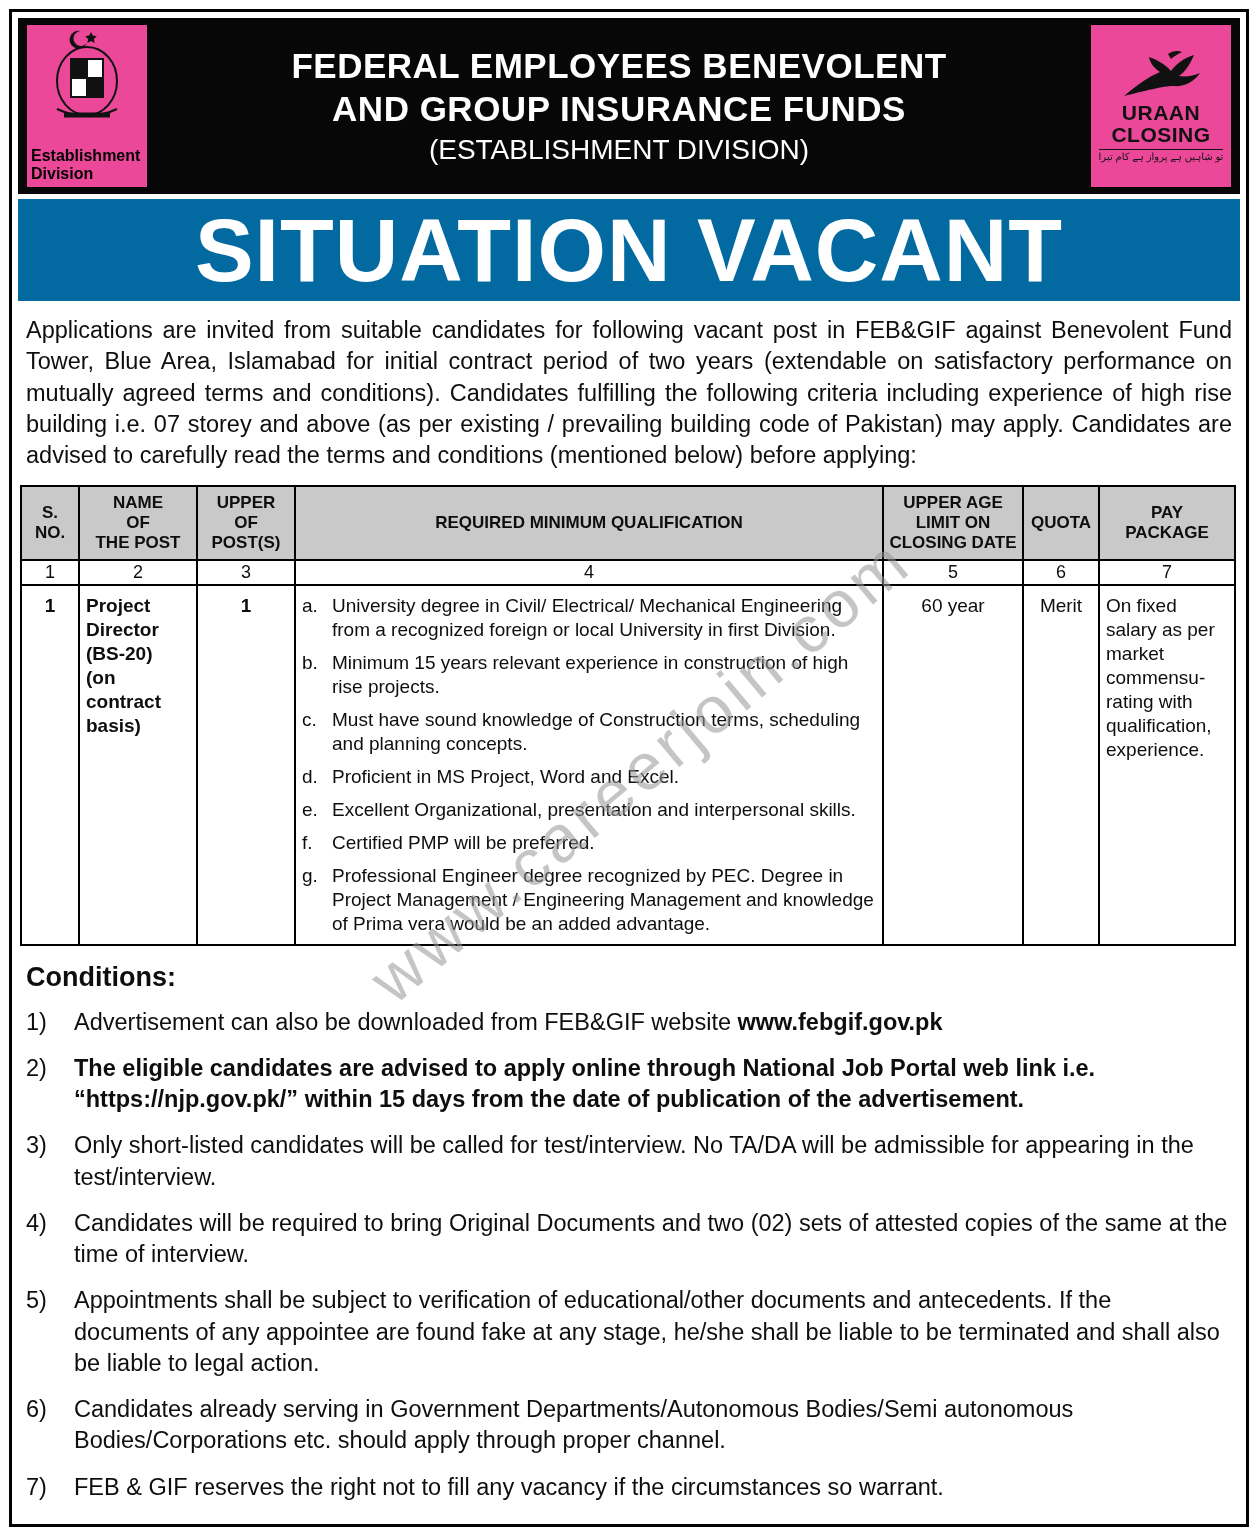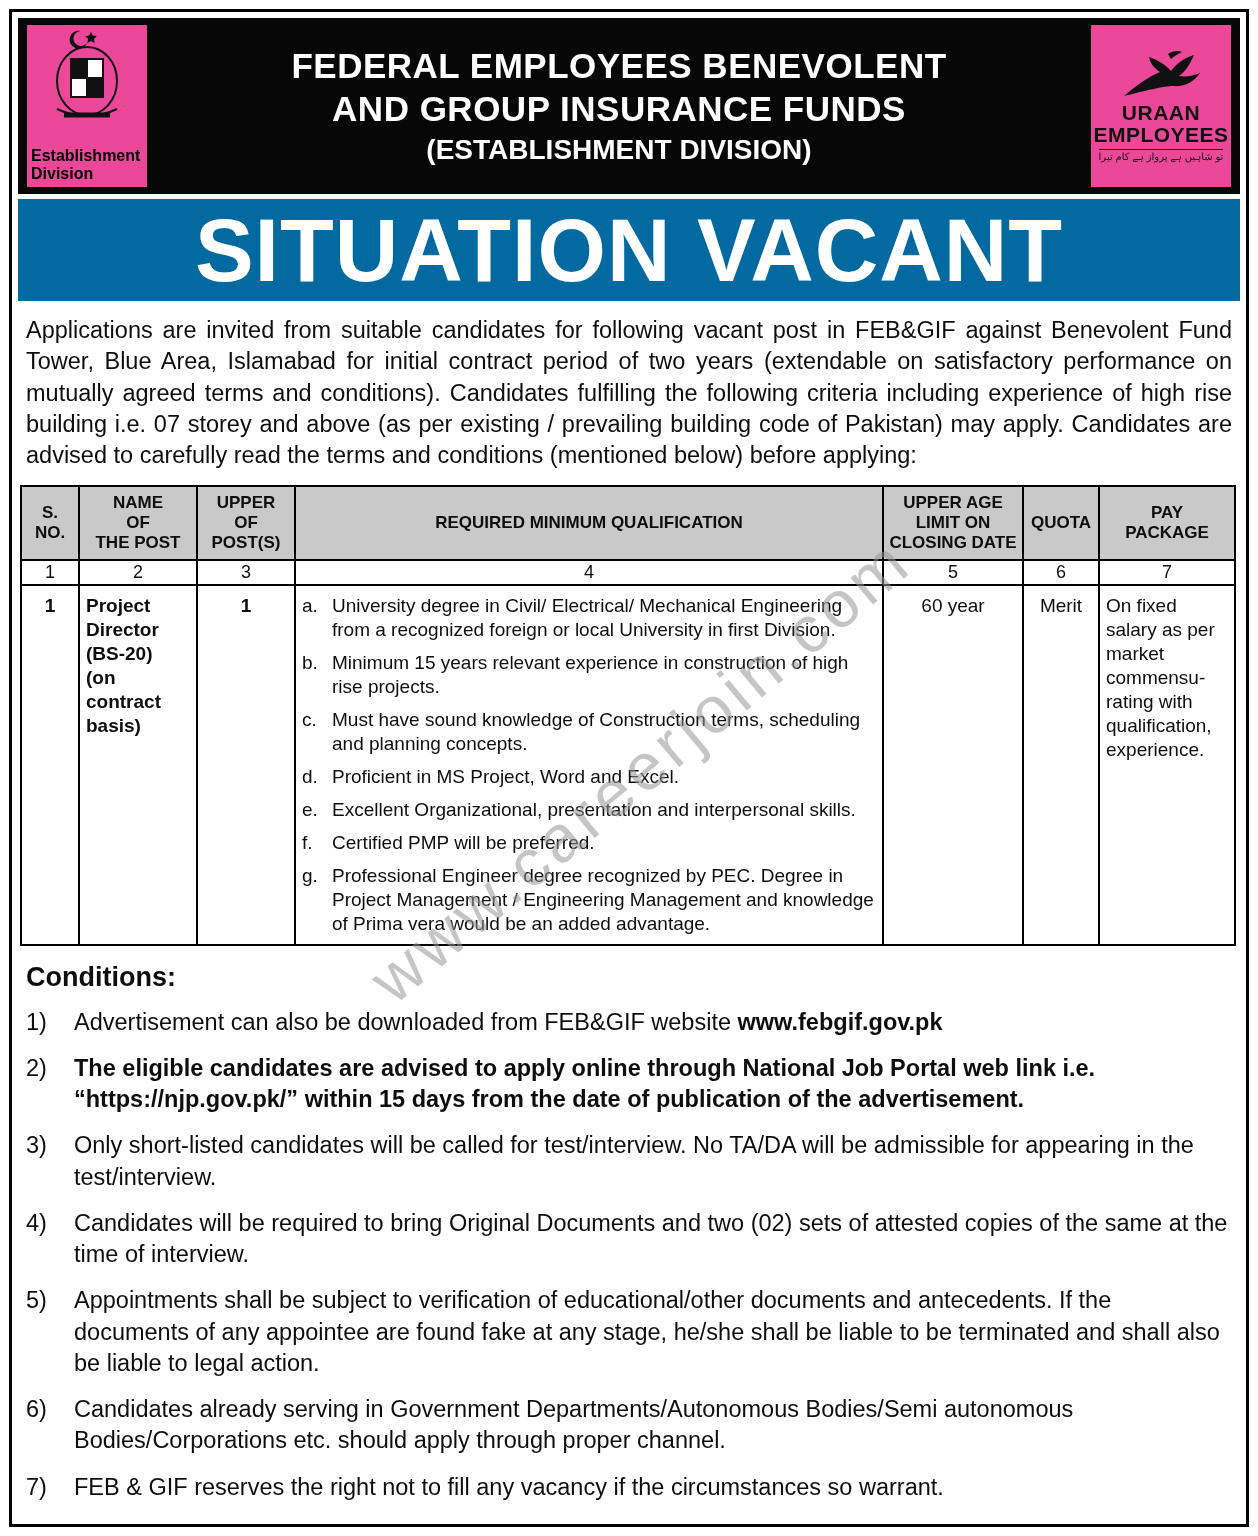--- a/index.html
+++ b/index.html
@@ -8,21 +8,21 @@
   .frame { position:relative; width:100%; height:100%; border:3px solid #000; padding:6px; overflow:hidden; }
 
   
   .masthead { background:#070707; display:flex; align-items:stretch; padding:6px 8px; min-height:142px; }
   .logo-box { background:#ec4899; border:1px solid #000; display:flex; flex-direction:column; align-items:center; justify-content:center; padding:4px; }
   .logo-box.left { width:122px; }
   .logo-box.right { width:142px; }
   .logo-caption { font-size:16px; font-weight:bold; color:#000; margin-top:18px; }
   .masthead-title { flex:1; display:flex; flex-direction:column; align-items:center; justify-content:center; color:#fff; text-align:center; line-height:1.22; }
   .masthead-title .l1, .masthead-title .l2 { font-size:35px; font-weight:bold; letter-spacing:0.5px; }
-  .masthead-title .l3 { font-size:28px; font-weight:bold; margin-top:2px; }
+  .masthead-title .l3 { font-size:28px; font-weight:normal; margin-top:2px; }
   .uraan-word { font-size:21px; font-weight:bold; color:#111; line-height:1.05; letter-spacing:0.5px; text-align:center; }
   .uraan-urdu { font-size:10px; color:#111; border-top:1.5px solid #111; margin-top:3px; padding-top:1px; white-space:nowrap; }
 
   .gap { height:5px; background:#fff; }
 
   
   .banner { background:#0369a1; color:#fff; text-align:center; min-height:102px; display:flex; align-items:center; justify-content:center; }
   .banner-text { font-size:88px; font-weight:bold; letter-spacing:1px; transform:scaleY(1.02); white-space:nowrap; }
 
   
@@ -93,21 +93,21 @@
       </div>
 
       <div class="logo-box right">
         <span>
           <svg width="90" height="52" viewBox="0 0 90 52">
             <path fill="#111" d="M8 46 C22 34 34 26 44 22 C38 18 34 13 33 7 C42 10 50 15 55 21 C60 14 68 8 78 5 C74 14 70 21 63 26 C70 27 77 26 84 23 C78 32 68 37 57 36 C48 36 28 41 8 46 Z"></path>
             <path fill="#111" d="M52 4 C56 1 62 0 66 2 C62 4 58 6 55 9 Z"></path>
           </svg>
         </span>
         <span class="uraan-word">URAAN</span>
-        <span class="uraan-word">EMPLOYEES</span>
+        <span class="uraan-word">CLOSING</span>
         <span class="uraan-urdu">تو شاہیں ہے پرواز ہے کام تیرا</span>
       </div>
     </div>
 
     <div class="gap"></div>
 
     <div class="banner">
       <span class="banner-text">SITUATION VACANT</span>
     </div>
 

